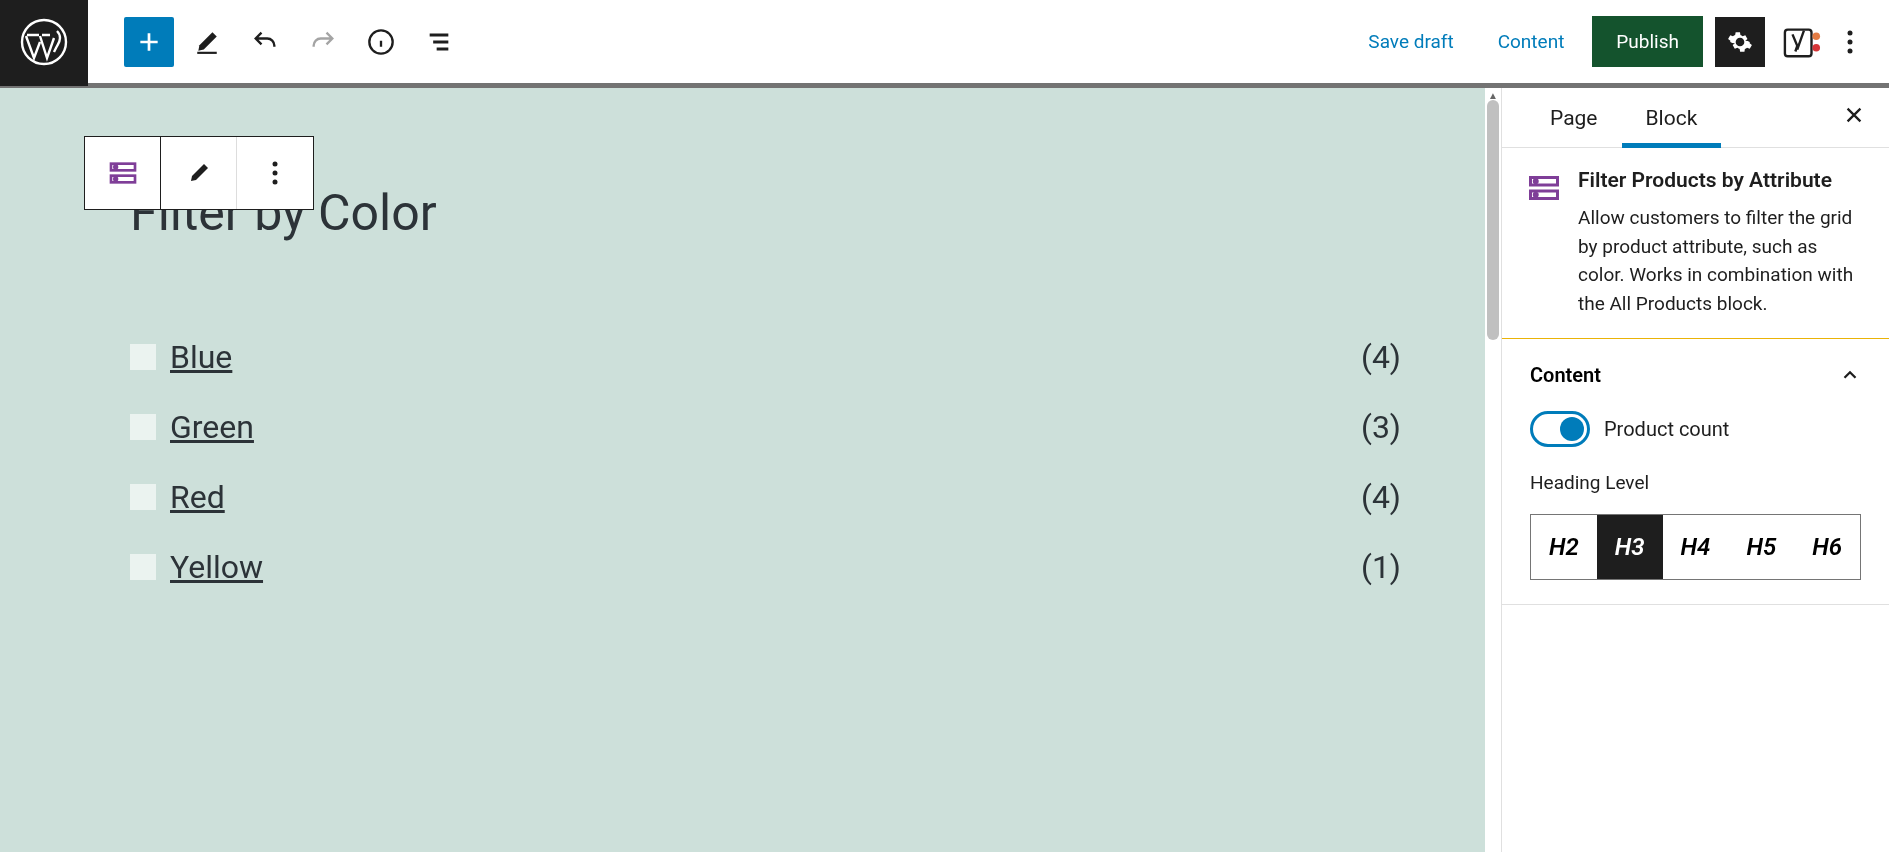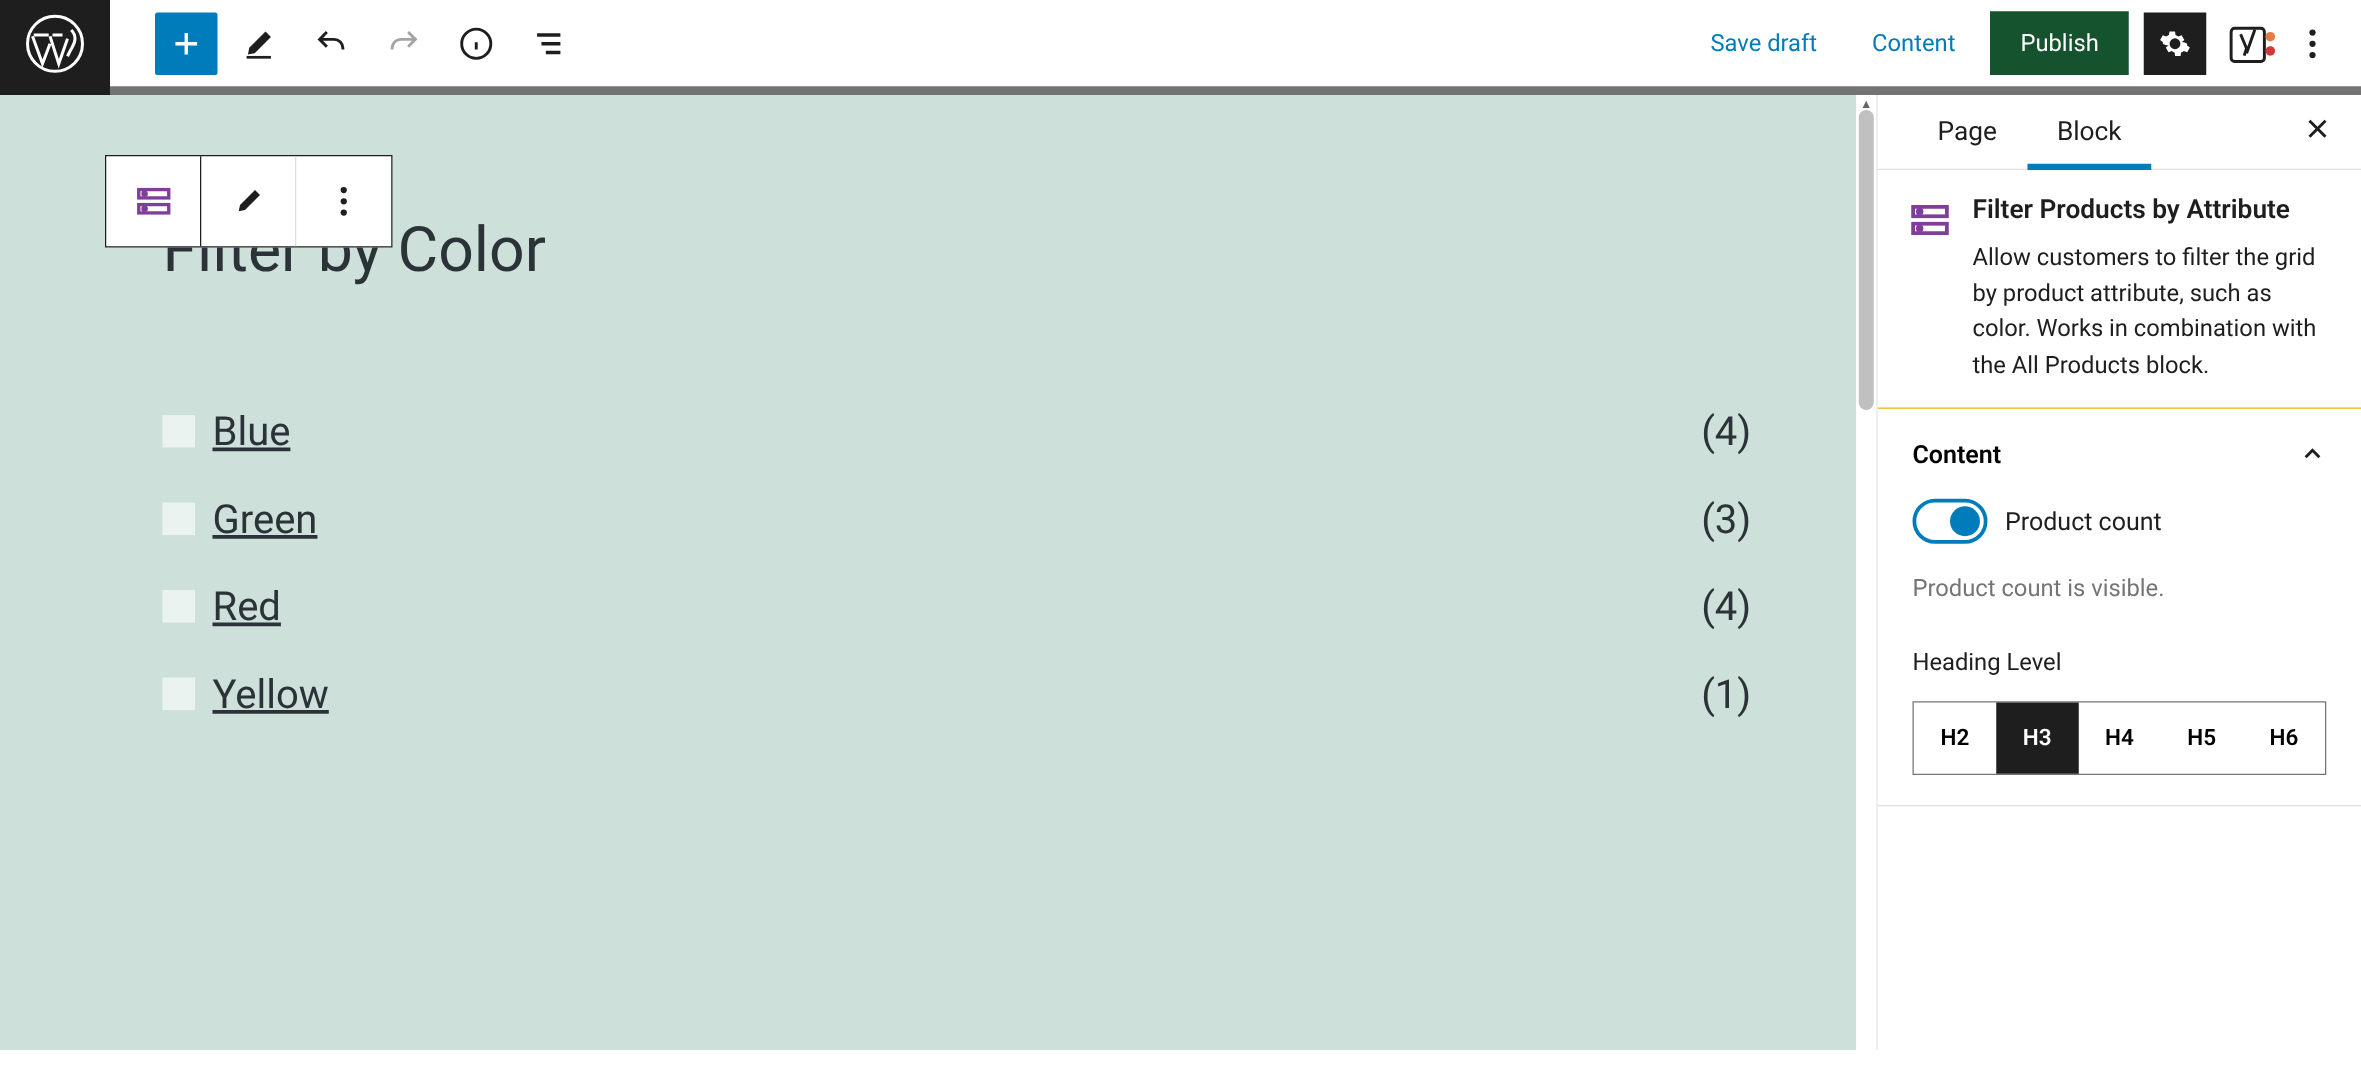--- a/index.html
+++ b/index.html
@@ -1,19 +1,19 @@
 <!DOCTYPE html>
 <html><head>
   <meta charset="utf-8">
   <style>
     * { margin: 0; padding: 0; box-sizing: border-box; font-family: -apple-system, BlinkMacSystemFont, "Segoe UI", Roboto, sans-serif; }
     body { background: #fff; overflow: hidden; height: 852px; width: 1889px; }
     
     
-    .top-toolbar { height: 76px; display: flex; align-items: center; border-bottom: 7px solid #737373; background: #fff; }
+    .top-toolbar { height: 88px; display: flex; align-items: center; border-bottom: 5px solid #737373; background: #fff; }
     .wp-logo { width: 88px; height: 88px; background: #1e1e1e; display: flex; align-items: center; justify-content: center; }
     .wp-logo svg { width: 48px; height: 48px; }
     .toolbar-left { display: flex; align-items: center; gap: 8px; padding-left: 36px; }
     .add-btn { width: 50px; height: 50px; background: #007cba; display: flex; align-items: center; justify-content: center; cursor: pointer; border-radius: 2px; }
     .tool-btn { width: 50px; height: 50px; display: flex; align-items: center; justify-content: center; cursor: pointer; }
     .tool-btn.disabled { opacity: 0.4; }
     .toolbar-right { margin-left: auto; display: flex; align-items: center; gap: 12px; padding-right: 28px; }
     .text-link { color: #007cba; font-size: 19px; cursor: pointer; padding: 12px 16px; }
     .publish-btn { background: #14532d; color: #fff; font-size: 19px; padding: 14px 24px; cursor: pointer; border: none; }
     .settings-btn { width: 50px; height: 50px; background: #1e1e1e; display: flex; align-items: center; justify-content: center; cursor: pointer; }
@@ -61,21 +61,21 @@
     .panel-body { padding: 0 28px 24px; }
     
     .toggle-row { display: flex; align-items: center; gap: 14px; margin-bottom: 24px; }
     .toggle { width: 60px; height: 36px; border-radius: 18px; background: #fff; border: 3px solid #007cba; position: relative; cursor: pointer; }
     .toggle-knob { width: 24px; height: 24px; border-radius: 50%; background: #007cba; position: absolute; right: 3px; top: 3px; }
     .toggle-label { font-size: 20px; color: #1e1e1e; }
     .toggle-helper { font-size: 19px; color: #757575; margin-bottom: 36px; }
     
     .heading-level-label { font-size: 19px; color: #1e1e1e; margin-bottom: 20px; }
     .heading-levels { display: flex; border: 1px solid #757575; }
-    .heading-level { flex: 1; text-align: center; padding: 18px 0; font-size: 18px; font-weight: 600; cursor: pointer; }
+    .heading-level { flex: 1; text-align: center; padding: 18px 0; font-size: 24px; font-weight: 600; cursor: pointer; font-style: italic; }
     .heading-level.active { background: #1e1e1e; color: #fff; }
   </style>
 </head>
 <body>
 
 <div class="top-toolbar">
   <div class="wp-logo">
     <svg viewBox="0 0 24 24" fill="none" stroke="#fff" stroke-width="1.2">
         <circle cx="12" cy="12" r="11"></circle>
         <path d="M3 9l4 11 3-8M10 9l3.5 11L17 10M18.5 6.5c1 1 1.5 2 1.5 3.5 0 2-1 3-2 5l-1 2"></path>
@@ -234,21 +234,20 @@
               <path d="M6 15l6-6 6 6"></path>
             </svg>
         </div>
         <div class="panel-body">
           <div class="toggle-row">
             <div class="toggle">
               <div class="toggle-knob"></div>
             </div>
             <span class="toggle-label">Product count</span>
           </div>
-          <div class="toggle-helper">Product count is visible.</div>
 
           <div class="heading-level-label">Heading Level</div>
           <div class="heading-levels">
             <div class="heading-level">H2</div>
             <div class="heading-level active">H3</div>
             <div class="heading-level">H4</div>
             <div class="heading-level">H5</div>
             <div class="heading-level">H6</div>
           </div>
         </div>

